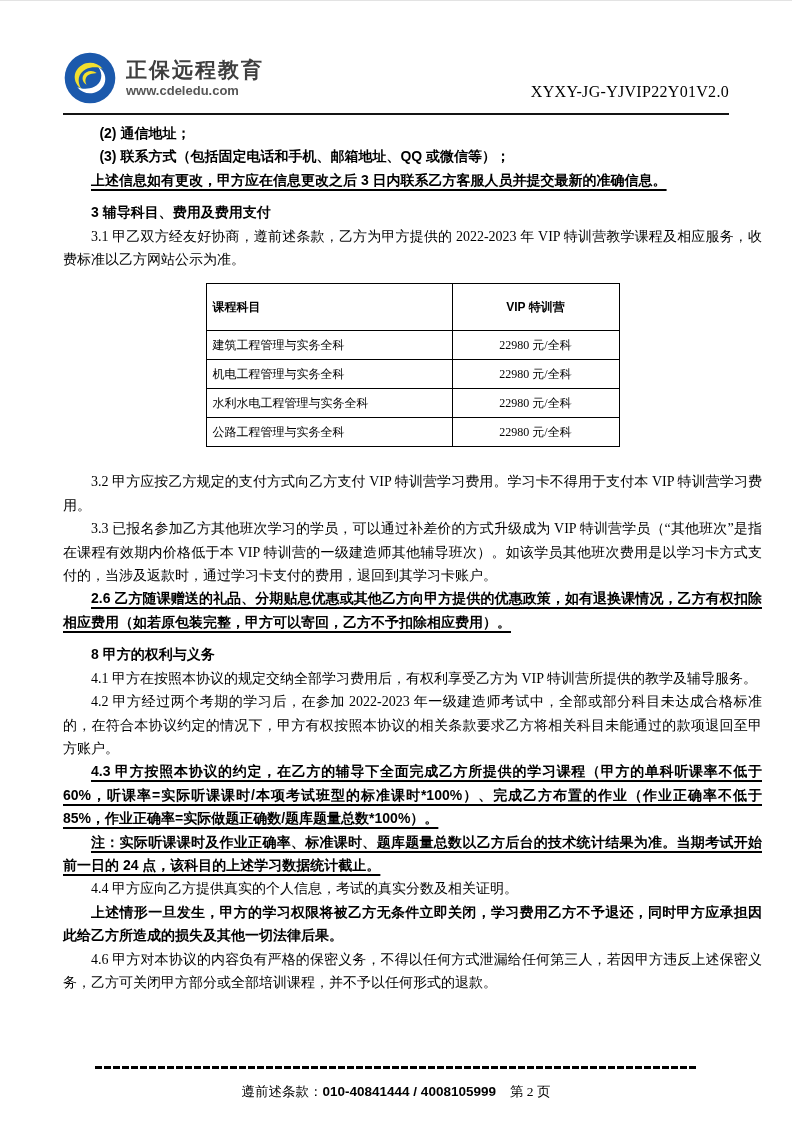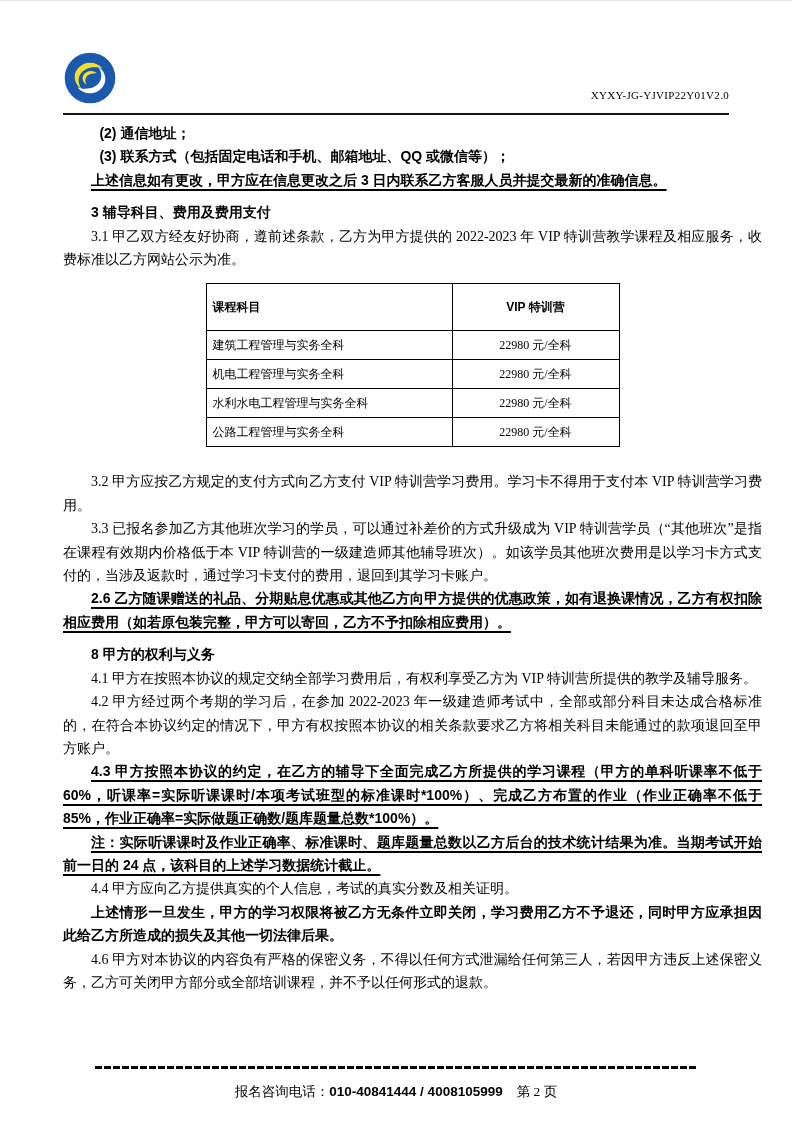--- a/index.html
+++ b/index.html
@@ -22,21 +22,21 @@
   .logo-icon { width:54px; height:54px; flex:0 0 auto; }
   .logo-text { display:flex; flex-direction:column; line-height:1.1; }
   .logo-cn {
     font-family:"Liberation Sans","DejaVu Sans",sans-serif;
     font-weight:bold; font-size:21px; color:#3f3f3f; letter-spacing:2px;
   }
   .logo-www {
     font-family:"Liberation Sans","DejaVu Sans",sans-serif;
     font-weight:bold; font-size:13px; color:#565656; margin-top:3px;
   }
-  .doc-code { font-size:11px; padding-bottom:4px; letter-spacing:0.3px; }
+  .doc-code { font-size:16px; padding-bottom:4px; letter-spacing:0.3px; }
   .header-rule { border-bottom:2px solid #141414; margin-top:8px; }
 
   
   .content {
     padding:7px 30px 0 63px;
     font-size:14px; line-height:23.4px;
     text-align:justify;
   }
   .content p { margin:0; text-indent:2em; }
   p.item { text-indent:2.6em; }
@@ -103,20 +103,24 @@
     <div class="header-row">
       <div class="logo">
         <span class="logo-icon">
           <svg viewBox="0 0 64 64" width="54" height="54" aria-hidden="true">
             <circle cx="32" cy="32" r="30" fill="#1b59ac"></circle>
             <path d="M47,21 C38,10 21,12 15,25 C12,32 15,41 22,45 C16,36 18,26 27,21.5 C34,18 43,19 47,21 Z" fill="#f2df2e"></path>
             <path d="M17,43 C26,54 43,52 49,39 C52,32 49,23 42,19 C48,28 46,38 37,42.5 C30,46 21,45 17,43 Z" fill="#ffffff"></path>
             <path d="M40,26 C35,22 27,23 24,29 C22,33 24,38 28,40 C25,35 27,29 32,27.5 C35,26.5 38,26.5 40,26 Z" fill="#f2df2e"></path>
           </svg>
         </span>
+        <span class="logo-text">
+          <span class="logo-cn">正保远程教育</span>
+          <span class="logo-www">www.cdeledu.com</span>
+        </span>
       </div>
       <div class="doc-code">XYXY-JG-YJVIP22Y01V2.0</div>
     </div>
     <div class="header-rule"></div>
   </div>
 
   <div class="content">
 
     <p class="item bold">(2) 通信地址；</p>
     <p class="item bold">(3) 联系方式（包括固定电话和手机、邮箱地址、QQ 或微信等）；</p>
@@ -162,16 +166,16 @@
     <p class="bold ul">4.3 甲方按照本协议的约定，在乙方的辅导下全面完成乙方所提供的学习课程（甲方的单科听课率不低于 60%，听课率=实际听课课时/本项考试班型的标准课时*100%）、完成乙方布置的作业（作业正确率不低于 85%，作业正确率=实际做题正确数/题库题量总数*100%）。</p>
     <p class="bold ul">注：实际听课课时及作业正确率、标准课时、题库题量总数以乙方后台的技术统计结果为准。当期考试开始前一日的 24 点，该科目的上述学习数据统计截止。</p>
     <p>4.4 甲方应向乙方提供真实的个人信息，考试的真实分数及相关证明。</p>
     <p class="bold">上述情形一旦发生，甲方的学习权限将被乙方无条件立即关闭，学习费用乙方不予退还，同时甲方应承担因此给乙方所造成的损失及其他一切法律后果。</p>
     <p>4.6 甲方对本协议的内容负有严格的保密义务，不得以任何方式泄漏给任何第三人，若因甲方违反上述保密义务，乙方可关闭甲方部分或全部培训课程，并不予以任何形式的退款。</p>
 
   </div>
 
   <div class="footer-line"></div>
   <div class="footer-text">
-    <span>报名咨询电话：</span><span class="phone">010-40841444 / 4008105999</span><span class="pagenum">第 2 页</span>
+    <span>遵前述条款：</span><span class="phone">010-40841444 / 4008105999</span><span class="pagenum">第 2 页</span>
   </div>
 
 </div>
 
 </body></html>

